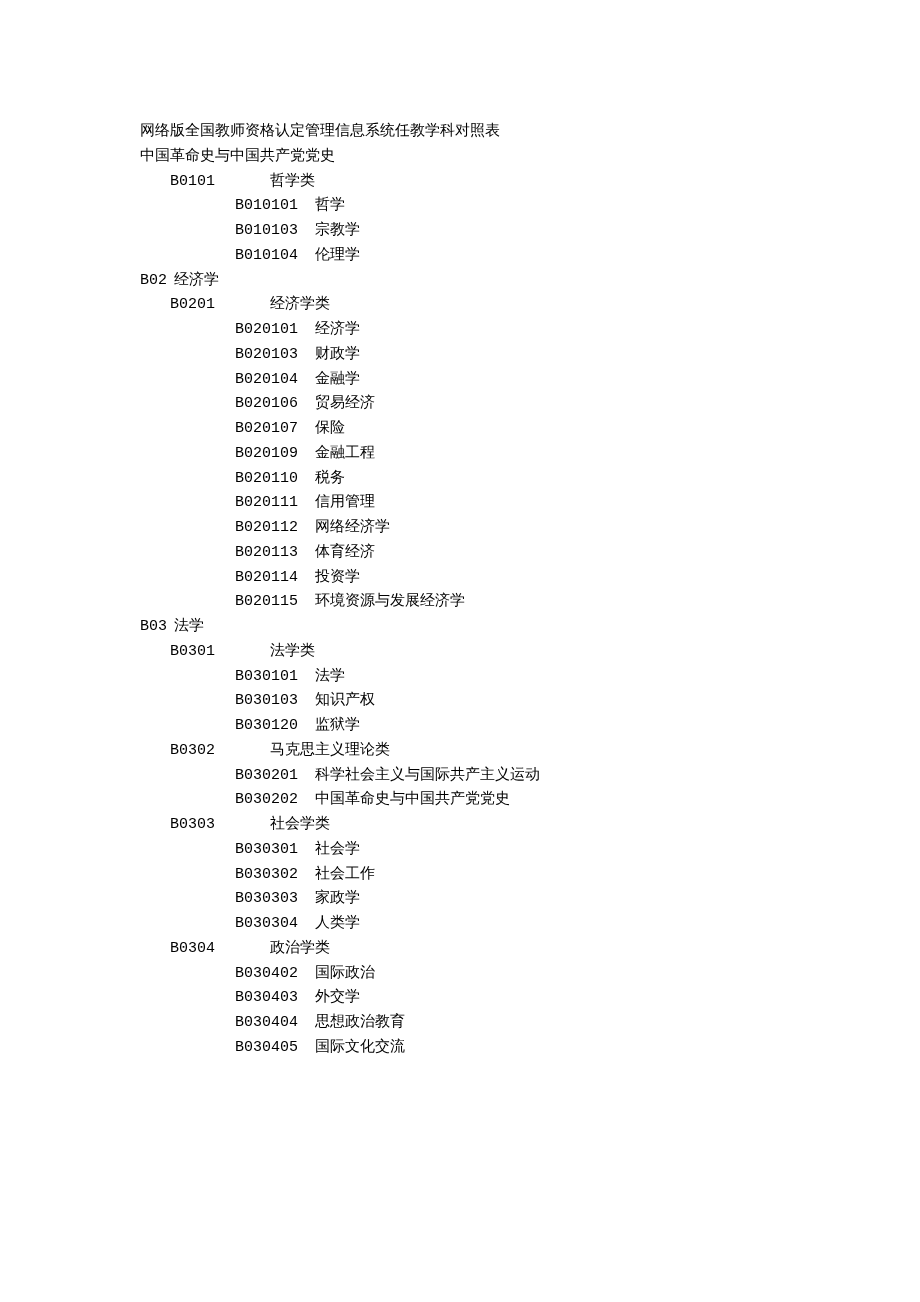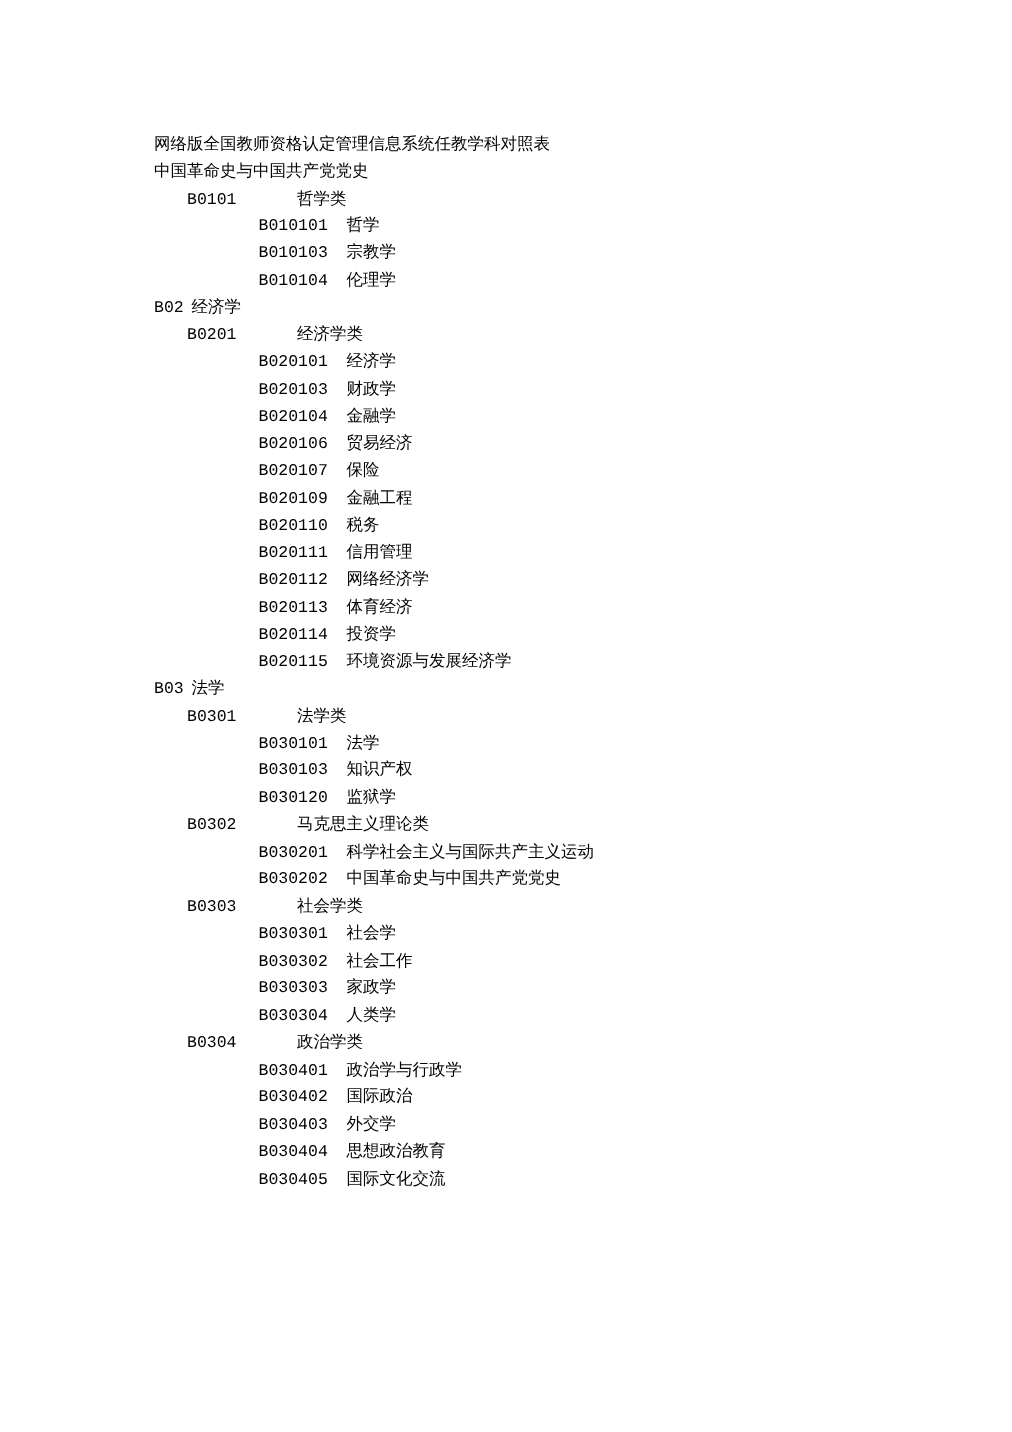--- a/index.html
+++ b/index.html
@@ -55,18 +55,17 @@
     <div class="line indent-2"><span class="code-level3">B030120</span><span>监狱学</span></div>
     <div class="line indent-1"><span class="code-level2">B0302</span><span>马克思主义理论类</span></div>
     <div class="line indent-2"><span class="code-level3">B030201</span><span>科学社会主义与国际共产主义运动</span></div>
     <div class="line indent-2"><span class="code-level3">B030202</span><span>中国革命史与中国共产党党史</span></div>
     <div class="line indent-1"><span class="code-level2">B0303</span><span>社会学类</span></div>
     <div class="line indent-2"><span class="code-level3">B030301</span><span>社会学</span></div>
     <div class="line indent-2"><span class="code-level3">B030302</span><span>社会工作</span></div>
     <div class="line indent-2"><span class="code-level3">B030303</span><span>家政学</span></div>
     <div class="line indent-2"><span class="code-level3">B030304</span><span>人类学</span></div>
     <div class="line indent-1"><span class="code-level2">B0304</span><span>政治学类</span></div>
-    <div class="line indent-2"><span class="code-level3">B030401</span><span>政治学与行政学</span></div>
     <div class="line indent-2"><span class="code-level3">B030402</span><span>国际政治</span></div>
     <div class="line indent-2"><span class="code-level3">B030403</span><span>外交学</span></div>
     <div class="line indent-2"><span class="code-level3">B030404</span><span>思想政治教育</span></div>
     <div class="line indent-2"><span class="code-level3">B030405</span><span>国际文化交流</span></div>
   </div>
 
 </body></html>

